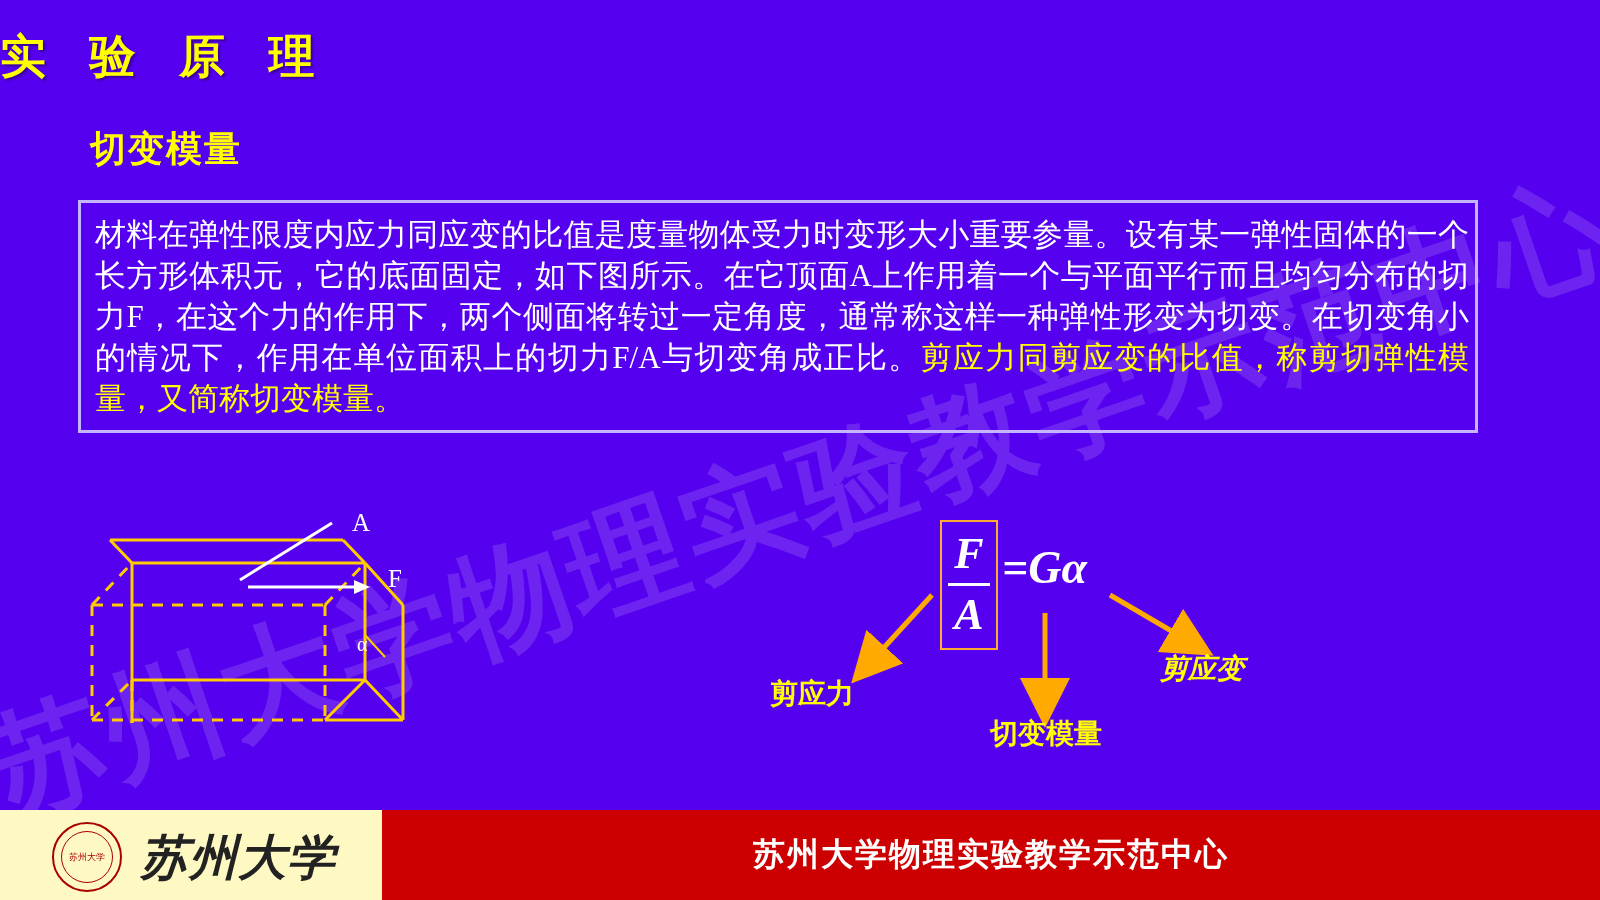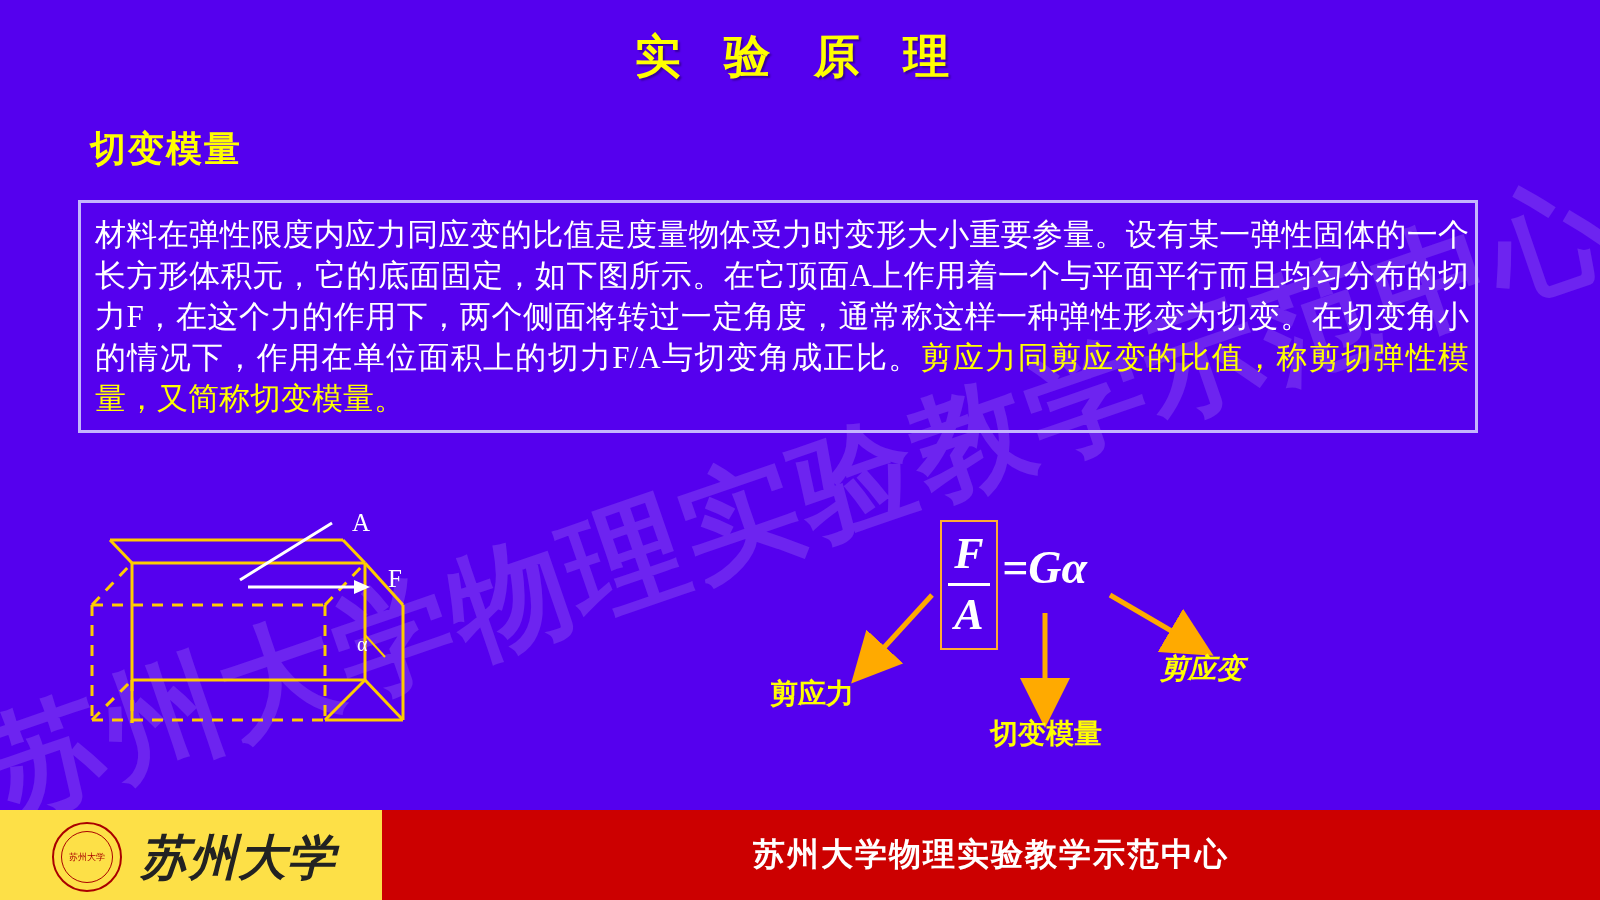--- a/index.html
+++ b/index.html
@@ -29,21 +29,20 @@
     color:rgba(255,255,255,0.14);
     white-space:nowrap;
     letter-spacing:4px;
     line-height:1;
     display:flex;align-items:center;justify-content:center;
   }
   
   #title{
     position:absolute;
     left:0;top:26px;width:1600px;
-    text-align:center;
     color:#ffff00;
     font-size:46px;
     font-weight:bold;
     letter-spacing:16px;
     font-family:"Liberation Serif", serif;
     text-shadow:2px 2px 2px rgba(0,0,0,.35);
   }
   
   #subtitle{
     position:absolute;
@@ -123,21 +122,21 @@
   }
   #lbl-shear-stress{left:10px;top:170px;text-align:right;}
   #lbl-shear-modulus{left:230px;top:210px;}
   #lbl-shear-strain{left:400px;top:145px;font-style:italic;}
   
   #footer{
     position:absolute;left:0;bottom:0;width:1600px;height:90px;
   }
   #footer-left{
     position:absolute;left:0;top:0;width:382px;height:90px;
-    background:#fde047;
+    background:#fef9c3;
   }
   #footer-right{
     position:absolute;left:382px;top:0;width:1218px;height:90px;
     background:#cc0000;
     display:flex;align-items:center;justify-content:center;
   }
   #footer-text{
     color:#ffffff;font-size:32px;font-weight:bold;
     font-family:"Liberation Sans", sans-serif;
     letter-spacing:2px;

